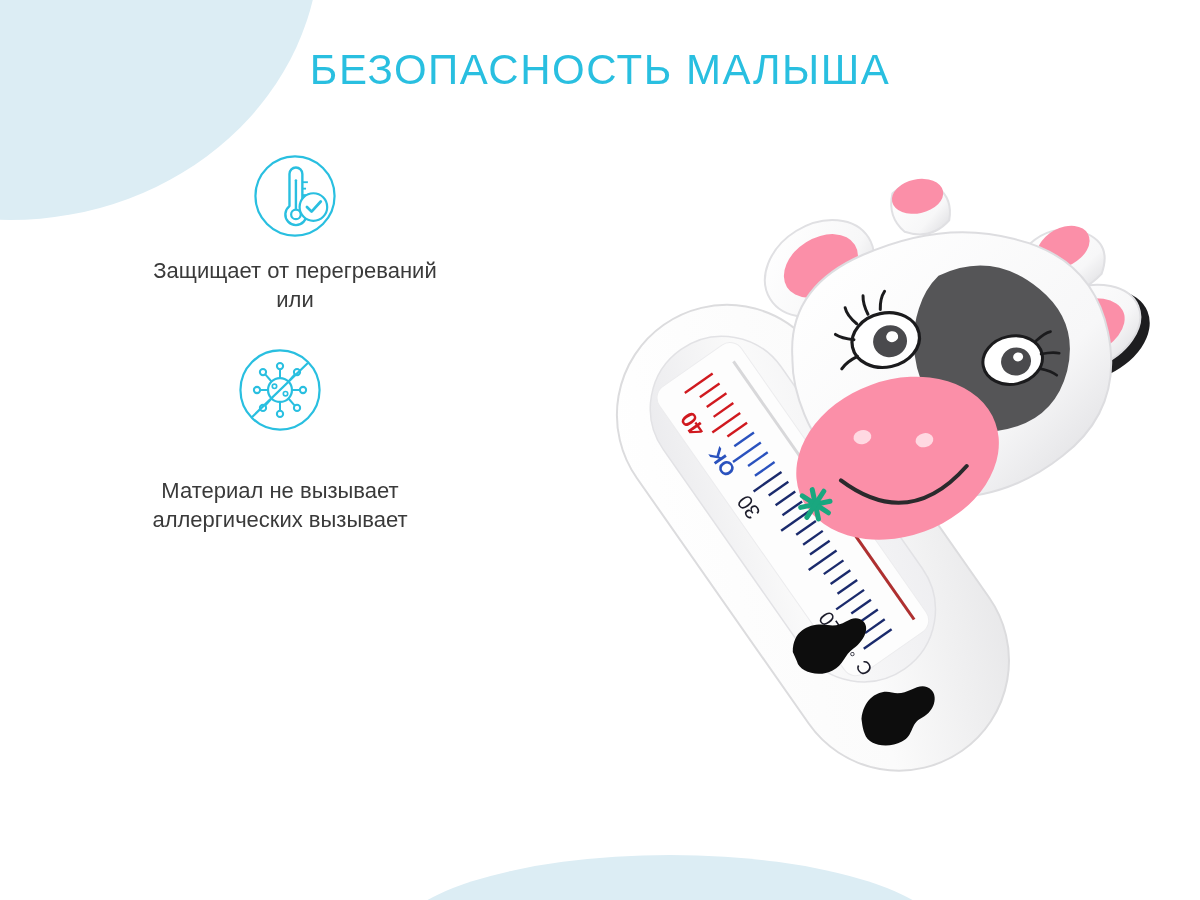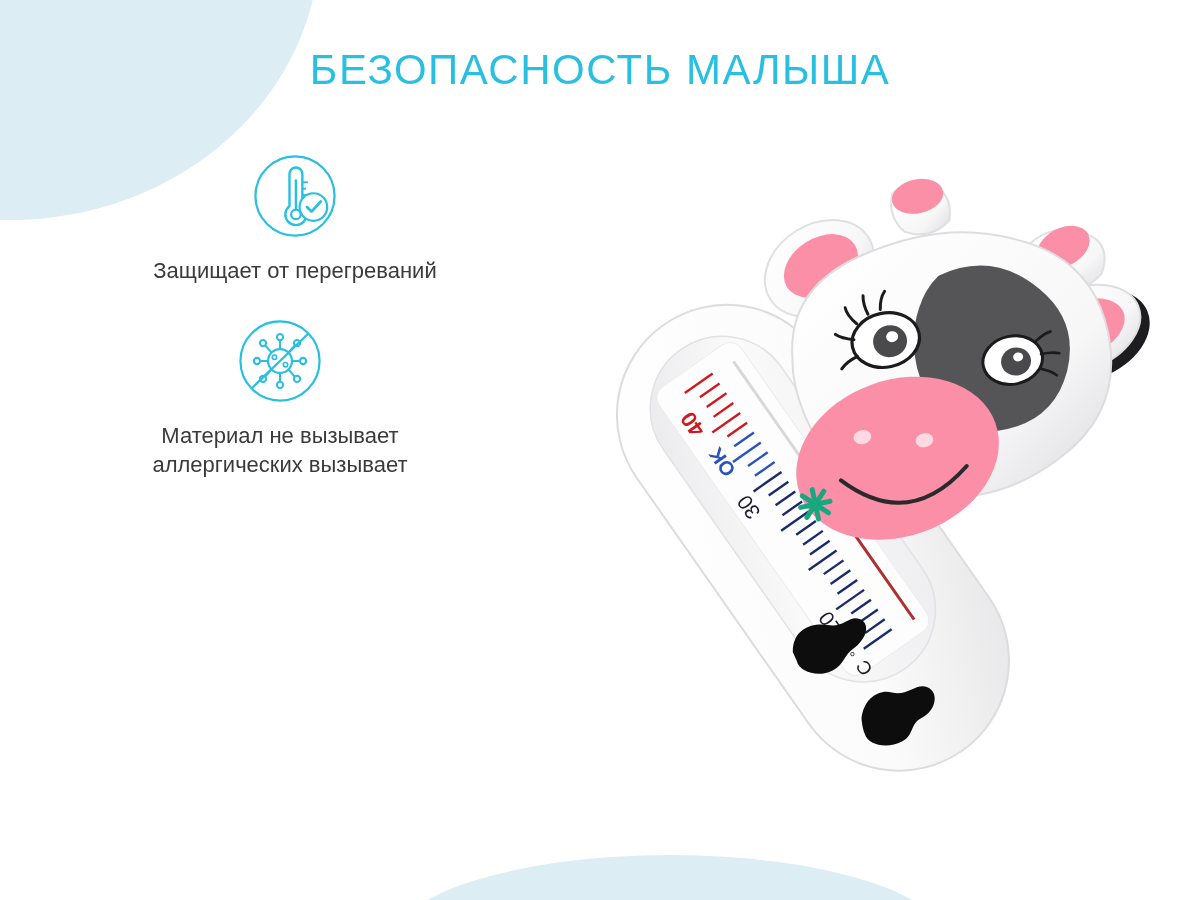--- a/index.html
+++ b/index.html
@@ -47,21 +47,21 @@
   .feature-text{
     margin-top:14px;
     text-align:center;
     color:#3a3a3a;
     font-size:22px;
     line-height:1.32;
     font-weight:400;
   }
   .feature-text div{white-space:nowrap;}
   #feature-0{margin-top:0;padding-left:15px;}
-  #feature-1{margin-top:30px;}
+  #feature-1{margin-top:30px;gap:26px;}
   #feature-2{margin-top:28px;}
 
   
   #product{
     position:absolute;left:430px;top:165px;width:720px;height:680px;
   }
 </style>
 </head>
 <body>
 
@@ -85,20 +85,21 @@
         <line x1="58" y1="35" x2="64" y2="35" stroke="#29bfe0" stroke-width="2"></line>
         <line x1="58" y1="42" x2="62" y2="42" stroke="#29bfe0" stroke-width="2"></line>
         <line x1="58" y1="49" x2="64" y2="49" stroke="#29bfe0" stroke-width="2"></line>
         <line x1="58" y1="56" x2="62" y2="56" stroke="#29bfe0" stroke-width="2"></line>
 
         <circle cx="70" cy="62" r="15" fill="#ffffff" stroke="#29bfe0" stroke-width="2.4"></circle>
         <path d="M63 62 l5 5 l10 -11" fill="none" stroke="#29bfe0" stroke-width="3" stroke-linecap="round" stroke-linejoin="round"></path>
       </svg>
       <div class="feature-text">
         <div>Защищает от перегреваний</div>
+        <div>или</div>
       </div>
     </div>
 
     <div class="feature" id="feature-1">
       <svg class="feature-icon" viewBox="0 0 100 100">
         <circle cx="50" cy="50" r="43" fill="none" stroke="#29bfe0" stroke-width="2.4"></circle>
 
         <circle cx="50" cy="50" r="13" fill="none" stroke="#29bfe0" stroke-width="2.4"></circle>
 
         <g stroke="#29bfe0" stroke-width="2.2" fill="none">

